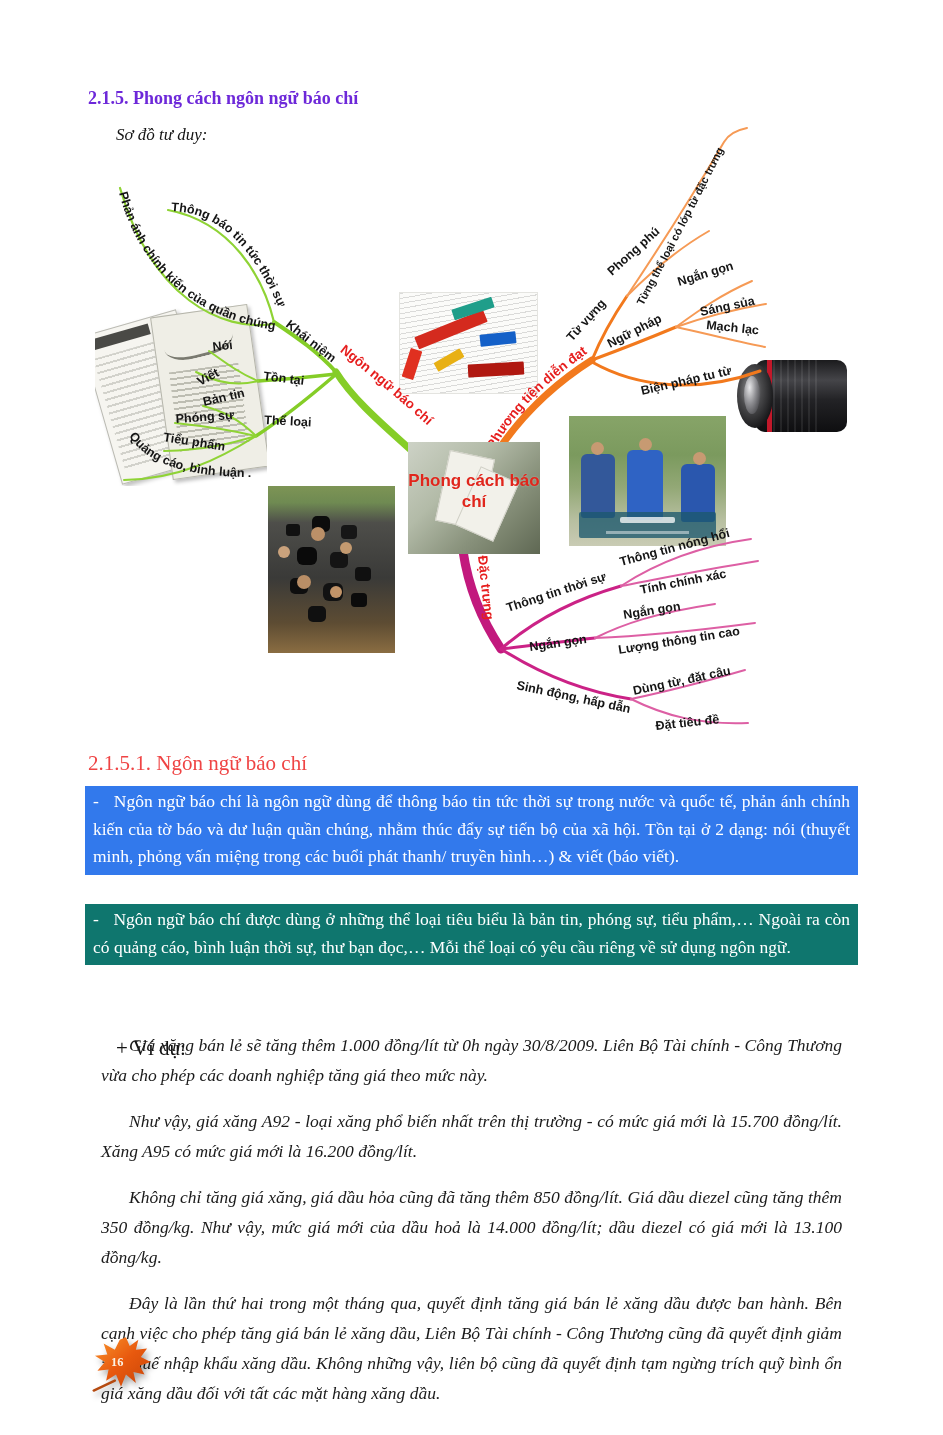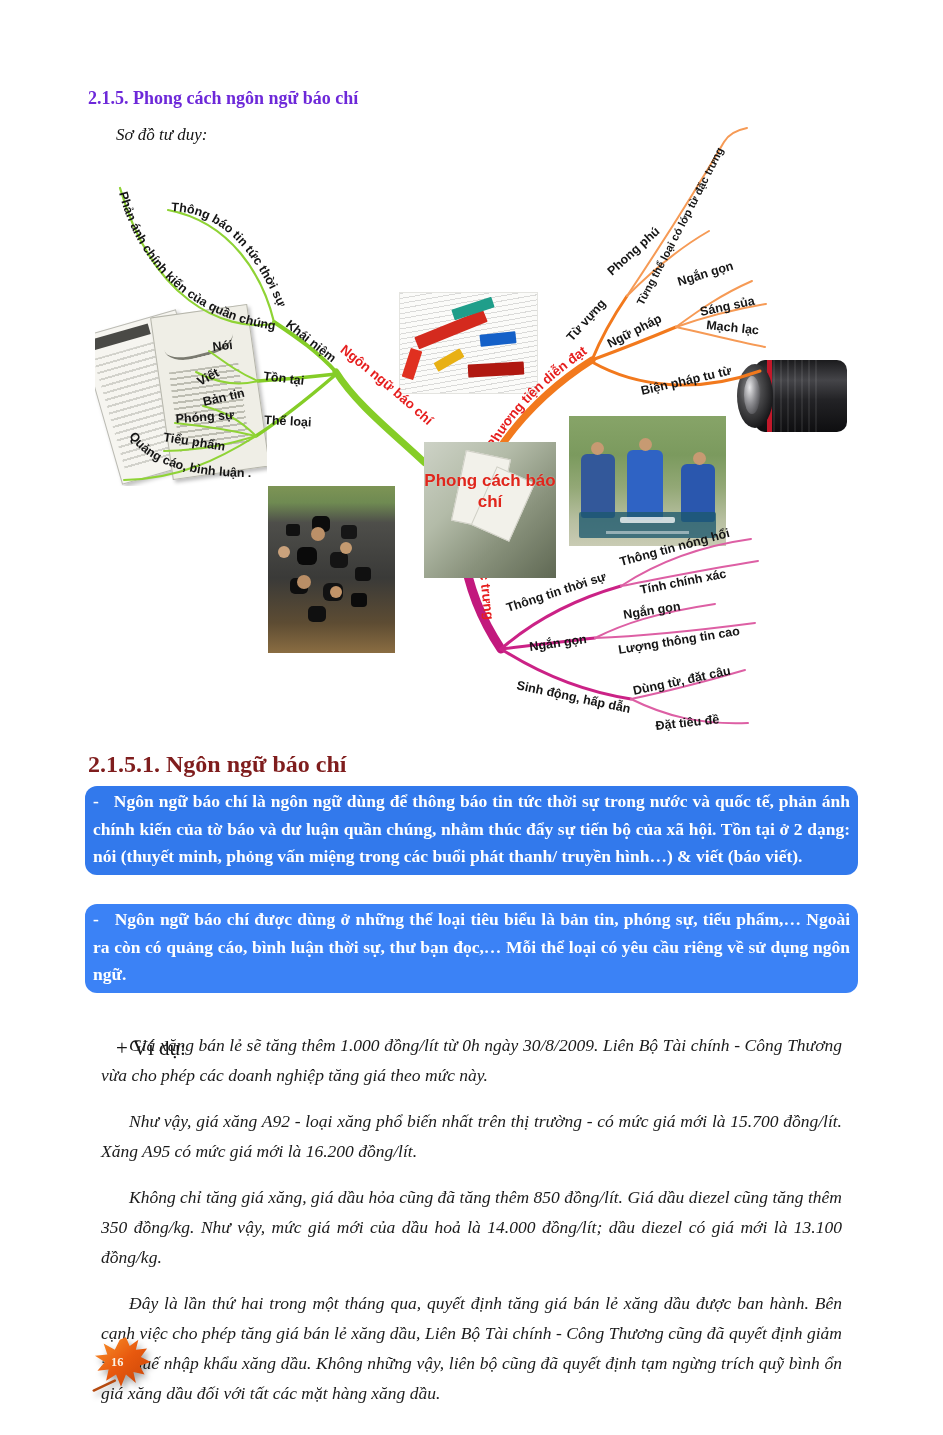--- a/index.html
+++ b/index.html
@@ -2,21 +2,21 @@
 <html><head>
 <meta charset="utf-8">
 <style>
   html,body{margin:0;padding:0;background:#e8e8e8;}
   .page{position:relative;width:943px;height:1435px;background:#ffffff;margin:0 auto;
         font-family:"Liberation Serif","DejaVu Serif",serif;overflow:hidden;}
   .abs{position:absolute;}
 
   .sec-heading{left:88px;top:88px;font-size:18px;font-weight:bold;color:#6d28d9;}
   .map-caption{left:116px;top:125px;font-size:17px;font-weight:normal;font-style:italic;color:#141414;}
-  .sub-heading{left:88px;top:751px;font-size:24px;font-weight:bold;color:#7f1d1d;}
+  .sub-heading{left:88px;top:751px;font-size:21px;font-weight:normal;color:#ef4444;}
 
   
   .mm-img{position:absolute;z-index:1;overflow:hidden;}
   #mindmap-svg{position:absolute;left:0;top:0;z-index:2;}
   .ml{font-family:"Liberation Sans","DejaVu Sans",sans-serif;font-weight:bold;font-size:12.5px;fill:#151515;}
   .mls{font-size:11px;}
   .mlr{fill:#e61e1e;font-size:13.5px;}
   path.br{fill:none;stroke-linecap:round;}
 
   
@@ -60,32 +60,32 @@
   .lens-body{position:absolute;left:22px;top:11px;width:92px;height:72px;border-radius:10px;
        background:linear-gradient(180deg,#1b1b1d 0%,#454549 28%,#232326 55%,#0e0e10 100%);}
   .lens-ridge{position:absolute;left:40px;top:11px;width:44px;height:72px;
        background:repeating-linear-gradient(90deg,rgba(255,255,255,.08) 0 2px,transparent 2px 7px);}
   .lens-ring{position:absolute;left:34px;top:11px;width:5px;height:72px;background:#c2182a;}
   .lens-front{position:absolute;left:4px;top:15px;width:36px;height:64px;border-radius:50%;
        background:radial-gradient(ellipse at 38% 40%,#9a9a9c 0%,#4a4a4c 35%,#161618 75%);}
   .lens-glass{position:absolute;left:11px;top:27px;width:16px;height:38px;border-radius:50%;
        background:radial-gradient(ellipse at 35% 30%,#e8e8ea 0%,#8c8c90 45%,#2a2a2e 100%);}
 
-  .img-root{left:424px;top:442px;width:132px;height:136px;z-index:3;
+  .img-root{left:408px;top:442px;width:132px;height:112px;z-index:3;
        background:linear-gradient(135deg,#cdd2c6 0%,#b3bba8 35%,#89927c 65%,#5f6853 100%);}
   .img-root .paper{position:absolute;background:#f2f1ea;border:1px solid #cfcfc5;}
   .root-label{position:absolute;left:0;right:0;top:28px;text-align:center;z-index:2;
        font-family:"Liberation Sans","DejaVu Sans",sans-serif;font-weight:bold;font-size:17px;line-height:21px;
        color:#e0261c;text-shadow:0 0 2px rgba(255,255,255,.35);}
 
   
-  .hl{left:85px;width:757px;padding:2px 8px 4px 8px;color:#ffffff;font-weight:bold;
-      font-size:17.5px;line-height:27.5px;text-align:justify;border-radius:12px;}
+  .hl{left:85px;width:757px;padding:2px 8px 4px 8px;color:#ffffff;font-weight:normal;
+      font-size:17.5px;line-height:27.5px;text-align:justify;}
   .hl-blue{top:786px;background:#3279ec;}
-  .hl-red{top:904px;background:#3b82f6;}
+  .hl-red{top:904px;background:#0f766e;}
   .example-label{left:116px;top:1036px;font-size:21px;color:#141414;}
   .examples{left:85px;top:1014px;width:773px;font-style:italic;font-size:17.5px;line-height:30px;
       color:#1a1a1a;text-align:justify;}
   .examples p{margin:16px;text-indent:28px;}
 
   .leaf{left:86px;top:1336px;width:70px;height:62px;filter:drop-shadow(3px 4px 3px rgba(0,0,0,.35));}
 </style>
 </head>
 <body>
 

